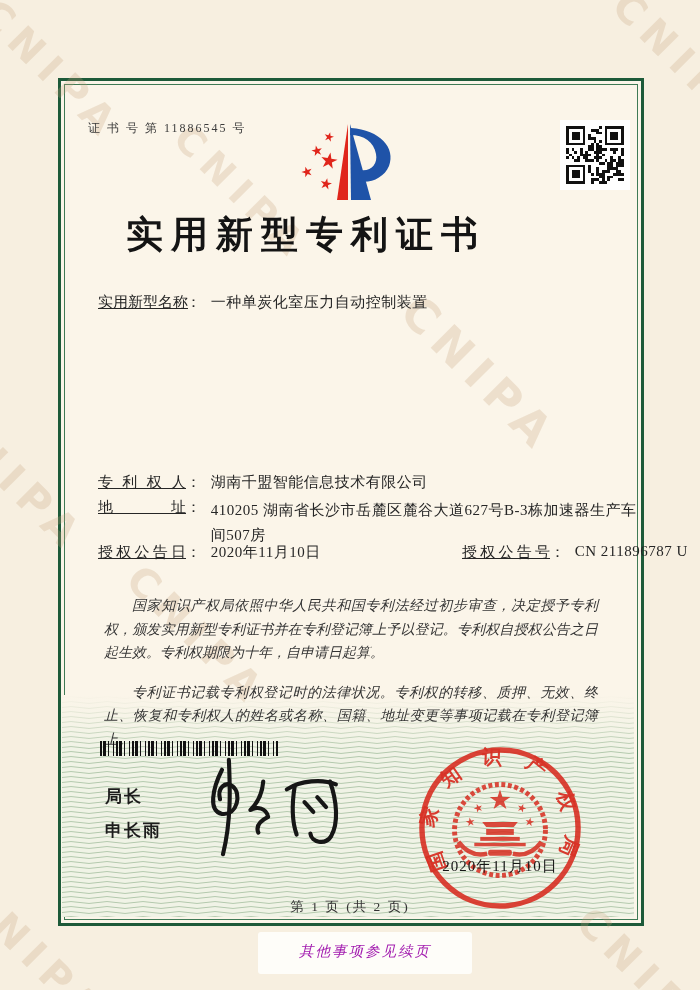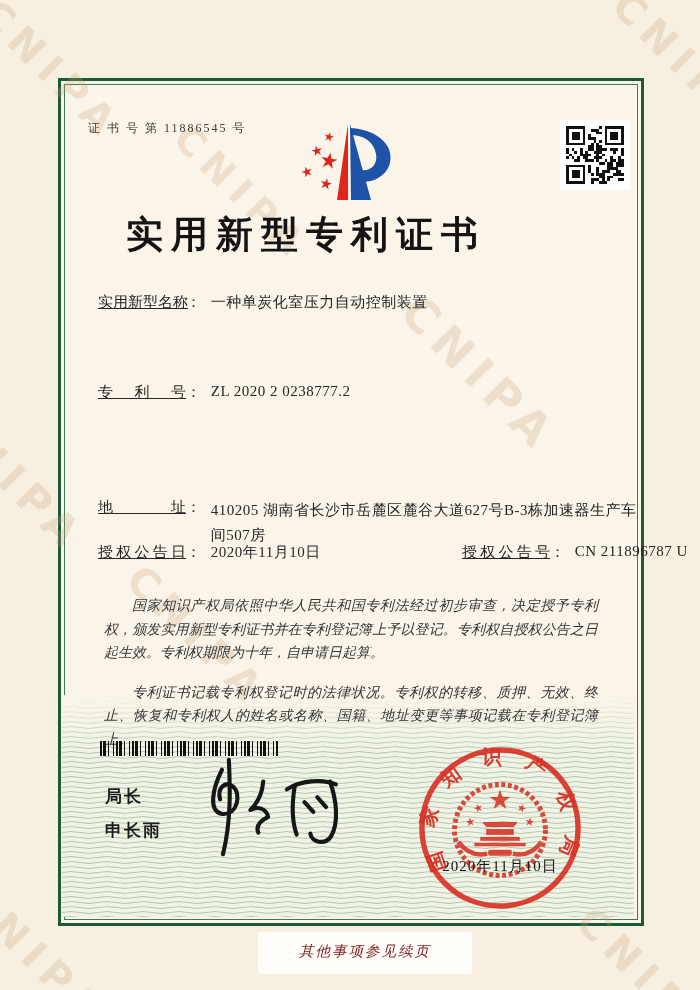--- a/index.html
+++ b/index.html
@@ -48,21 +48,21 @@
       font-size:17px;font-weight:600;color:#1c1c1c;letter-spacing:2px;}
   .signature-svg{position:absolute;left:192px;top:756px;width:168px;height:108px;}
   .seal-svg{position:absolute;left:416px;top:744px;width:168px;height:168px;opacity:.95;}
   .seal-date{position:absolute;left:430px;top:857px;width:140px;text-align:center;
       font-size:15px;color:#161616;letter-spacing:1px;}
   .page-footer{position:absolute;left:0;top:898px;width:700px;text-align:center;
       font-size:13.5px;color:#333;letter-spacing:2px;}
   .cont-strip{position:absolute;left:258px;top:932px;width:214px;height:42px;
       background:#fefdf9;border-radius:3px;}
   .cont-note{position:absolute;left:0;top:10px;width:214px;text-align:center;
-      font-size:14.5px;font-style:italic;color:#7f1d1d;letter-spacing:2px;}
+      font-size:14.5px;font-style:italic;color:#a21caf;letter-spacing:2px;}
 </style>
 </head>
 <body>
 
 <div class="page">
 
   <div class="frame"></div>
 
   <svg class="wave-band" aria-hidden="true">
     <defs>
@@ -235,23 +235,23 @@
         <rect x="2" y="16" width="3" height="3" fill="#111"></rect>
       </svg>
   </div>
 
   <div class="title">实用新型专利证书</div>
 
   <div class="frow" style="top:293px">
     <span class="flabel">实用新型名称</span><span class="fcolon">：</span>
     <span class="fvalue">一种单炭化室压力自动控制装置</span>
   </div>
-  <div class="frow" style="top:383px">
-    <span class="flabel">专利号</span><span class="fcolon">：</span>
-    <span class="fvalue">ZL 2020 2 0238777.2</span>
+  <div class="frow" style="top:473px">
+    <span class="flabel">专利权人</span><span class="fcolon">：</span>
+    <span class="fvalue">湖南千盟智能信息技术有限公司</span>
   </div>
   <div class="frow" style="top:498px">
     <span class="flabel">地址</span><span class="fcolon">：</span>
     <span class="fvalue wrap">410205 湖南省长沙市岳麓区麓谷大道627号B-3栋加速器生产车间507房</span>
   </div>
   <div class="frow" style="top:543px">
     <span class="flabel">授权公告日</span><span class="fcolon">：</span>
     <span class="fvalue">2020年11月10日</span>
     <span class="grant2">
       <span class="flabel">授权公告号</span><span class="fcolon">：</span>
@@ -301,18 +301,19 @@
       <path d="M-18 -6 L18 -6 L14 -1 L-14 -1 Z"></path>
       <rect x="-14" y="1" width="28" height="6"></rect>
       <rect x="-20" y="9" width="40" height="4"></rect>
       <rect x="-26" y="15" width="52" height="3.5"></rect>
       <rect x="-12" y="22" width="24" height="6" rx="2"></rect>
       <path d="M-42 14 Q-30 30 -13 26 M42 14 Q30 30 13 26" fill="none" stroke="#d7281c" stroke-width="4.5"></path>
     </g>
   </svg>
   <div class="seal-date">2020年11月10日</div>
 
+  <div class="page-footer">第 1 页 (共 2 页)</div>
 
   <div class="cont-strip">
     <div class="cont-note">其他事项参见续页</div>
   </div>
 
 </div>
 
 </body></html>

